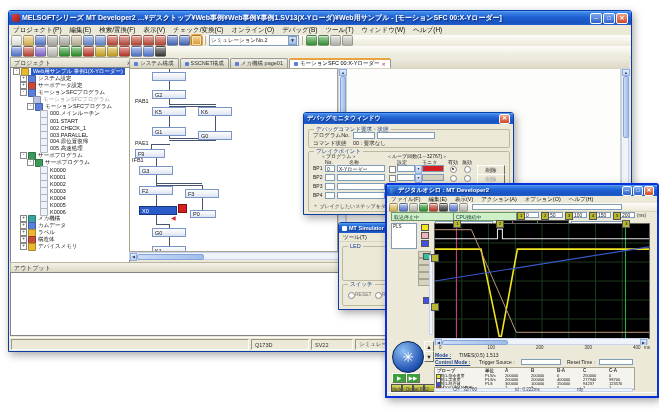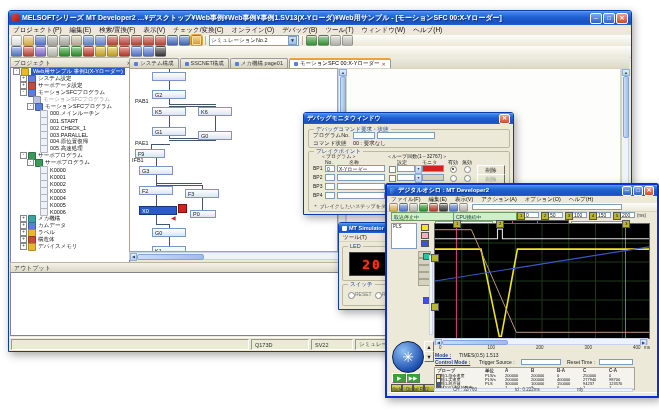--- a/index.html
+++ b/index.html
@@ -446,23 +446,20 @@
   <div class="win" id="sim-window" style="left:338px;top:222px;width:66px;height:86px;z-index:30;">
     <div class="tb" style="height:10px;font-size:5.5px;">
       <span style="width:5px;height:5px;background:#fff;border-radius:1px;flex:none;"></span>
       <span class="tbtxt">MT Simulator</span>
     </div>
     <div class="menubar" style="left:0;top:10px;right:0;height:8px;font-size:5.5px;">
       <span class="mi">ツール(T)</span>
     </div>
     <div class="grp" style="left:3px;top:23px;width:59px;height:33px;">
       <span class="glabel">LED</span>
-      <div class="abs" style="left:6px;top:5px;width:44px;height:22px;background:#000;border:1px solid #444;display:flex;align-items:center;justify-content:center;">
-        <span class="seg" style="font-size:13px;">20</span>
-      </div>
     </div>
     <div class="grp" style="left:3px;top:61px;width:59px;height:20px;">
       <span class="glabel">スイッチ</span>
       <span class="radio" style="left:5px;top:7px;"></span>
       <span class="lbl" style="left:12px;top:6px;font-size:5px;color:#777;">RESET</span>
       <span class="radio" style="left:32px;top:7px;"></span>
       <span class="lbl" style="left:39px;top:6px;font-size:5px;color:#777;">RUN</span>
     </div>
   </div>
 

